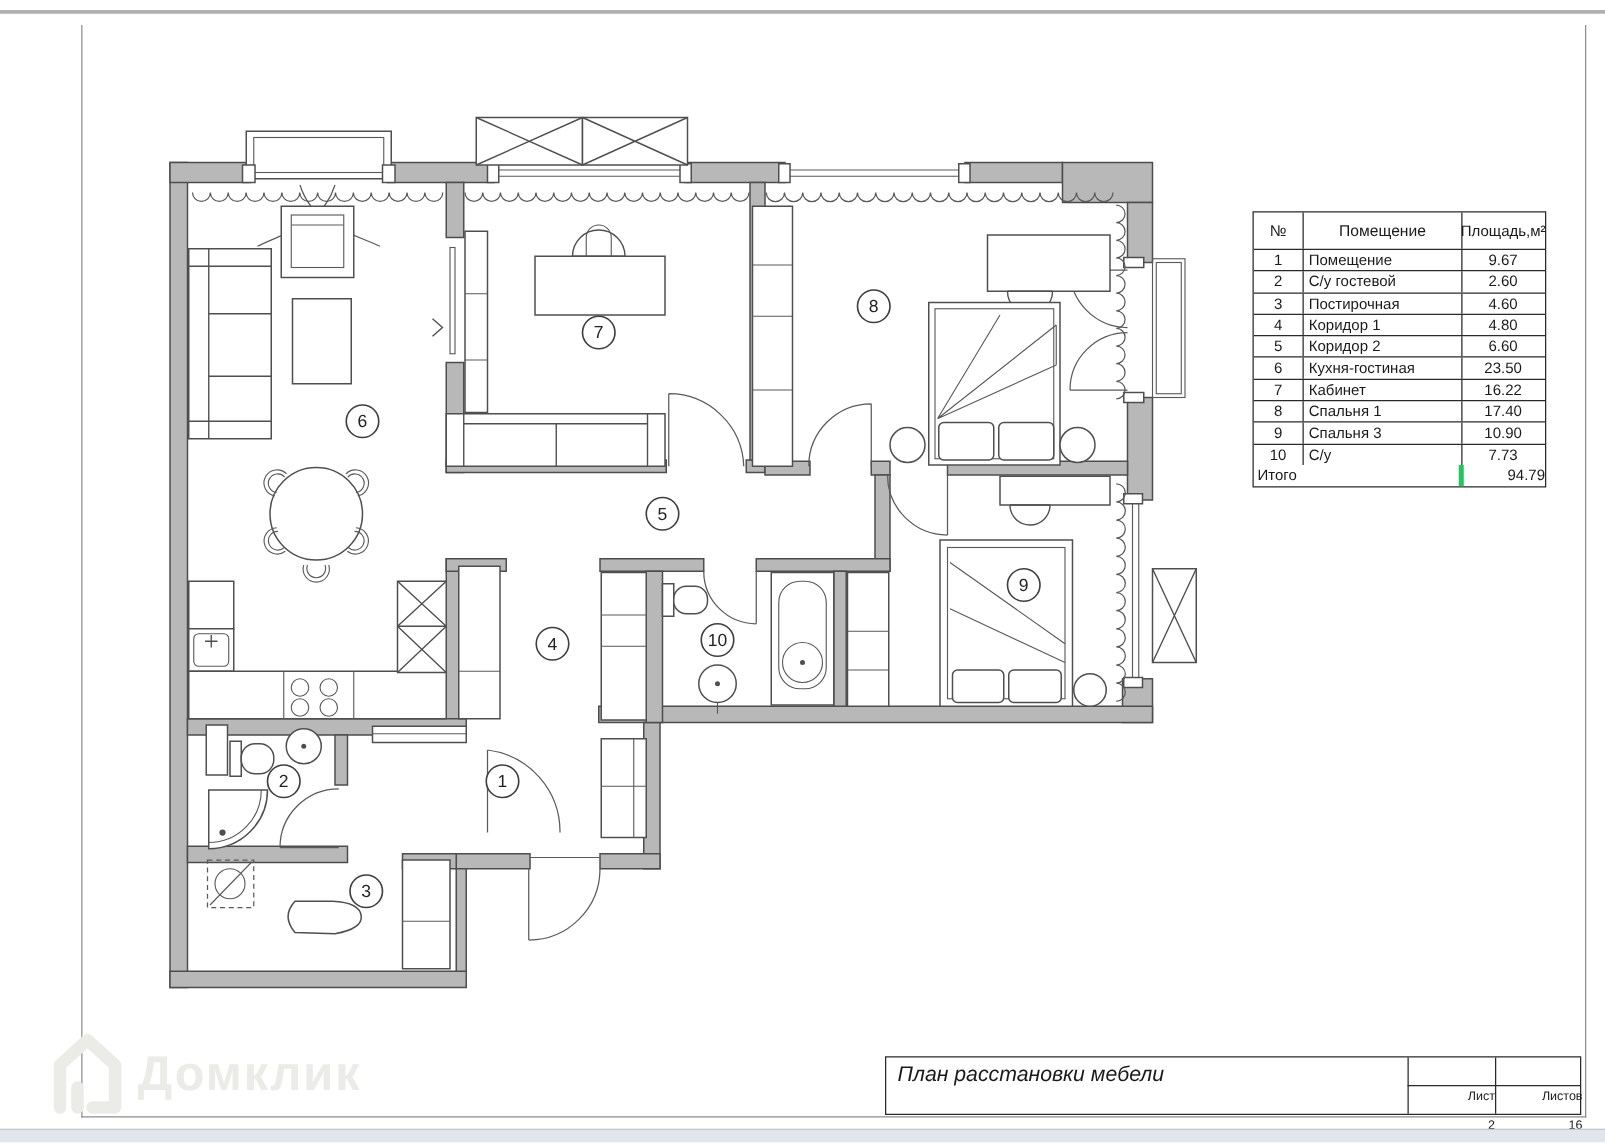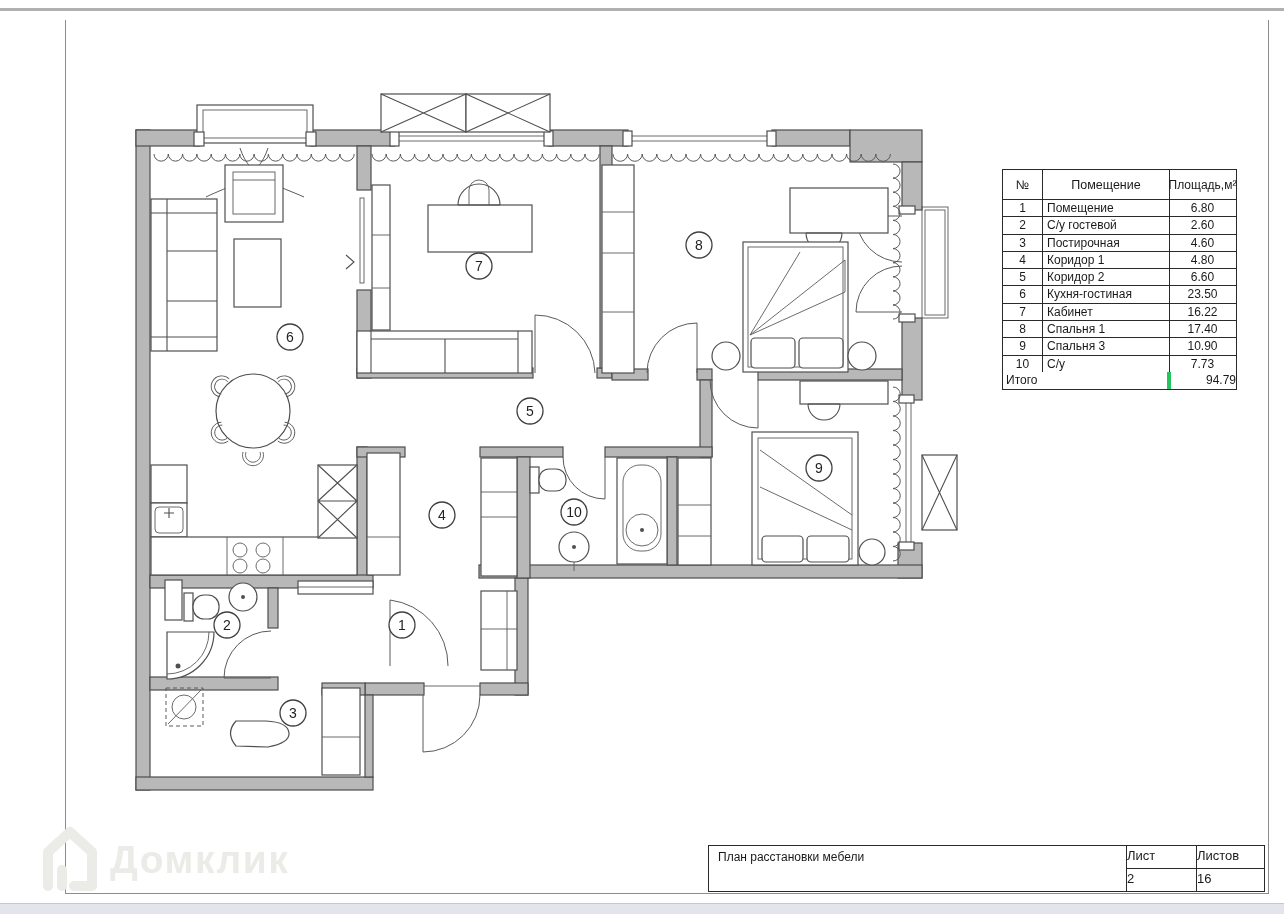--- a/index.html
+++ b/index.html
@@ -28,25 +28,25 @@
   .hrow{height:29px;font-size:12.5px;}
   .hrow .ec{display:flex;align-items:center;justify-content:center;}
   .hrow .ec1{justify-content:center;padding-left:0;text-align:center;}
   .hrow .ec2{flex-direction:row;line-height:12px;justify-content:center;font-size:12px;}
   .drow{height:16.3px;line-height:16.3px;font-size:12px;}
   .trow{height:17px;line-height:17px;font-size:12px;}
   .trow .etl{width:168px;padding-left:3px;border-right:4px solid #22c55e;box-sizing:border-box;}
   .trow .etv{width:65px;text-align:right;}
   
   .tblock{position:absolute;left:708px;top:845px;width:557px;height:47px;border:1.4px solid #2a2a2a;background:#fff;box-sizing:border-box;}
-  .tb-title{position:absolute;left:9px;top:4px;font-size:12px;}
+  .tb-title{position:absolute;left:9px;top:4px;font-size:17px;font-style:italic;}
   .tb-v1{position:absolute;left:417px;top:0;width:0;height:100%;border-left:1.2px solid #2a2a2a;}
   .tb-v2{position:absolute;left:487px;top:0;width:0;height:100%;border-left:1.2px solid #2a2a2a;}
   .tb-h{position:absolute;left:417px;top:22px;right:0;border-top:1.2px solid #2a2a2a;}
-  .tb-cell{position:absolute;width:69px;text-align:left;font-size:13px;}
+  .tb-cell{position:absolute;width:69px;text-align:right;font-size:10px;margin-top:24px;}
   .tb-l1{left:418px;top:2px;} .tb-l2{left:488px;top:2px;}
   .tb-n1{left:418px;top:25px;} .tb-n2{left:488px;top:25px;}
   
   .wm{position:absolute;left:38px;top:822px;display:flex;align-items:flex-start;pointer-events:none;}
   .wm-text{font-size:39px;font-weight:bold;color:#ebebe8;letter-spacing:1.5px;margin:16px 0 0 8px;}
 </style>
 </head>
 <body>
 
 <div class="stage">
@@ -349,21 +349,21 @@
       <div class="ec ec1">Помещение</div>
       <div class="ec ec2">
         <span>Площадь,</span>
         <span>м²</span>
       </div>
     </div>
     <div id="expl-rows">
         <div class="erow drow">
           <div class="ec ec0">1</div>
           <div class="ec ec1">Помещение</div>
-          <div class="ec ec2">6.80</div>
+          <div class="ec ec2">9.67</div>
         </div>
         <div class="erow drow">
           <div class="ec ec0">2</div>
           <div class="ec ec1">С/у гостевой</div>
           <div class="ec ec2">2.60</div>
         </div>
         <div class="erow drow">
           <div class="ec ec0">3</div>
           <div class="ec ec1">Постирочная</div>
           <div class="ec ec2">4.60</div>

